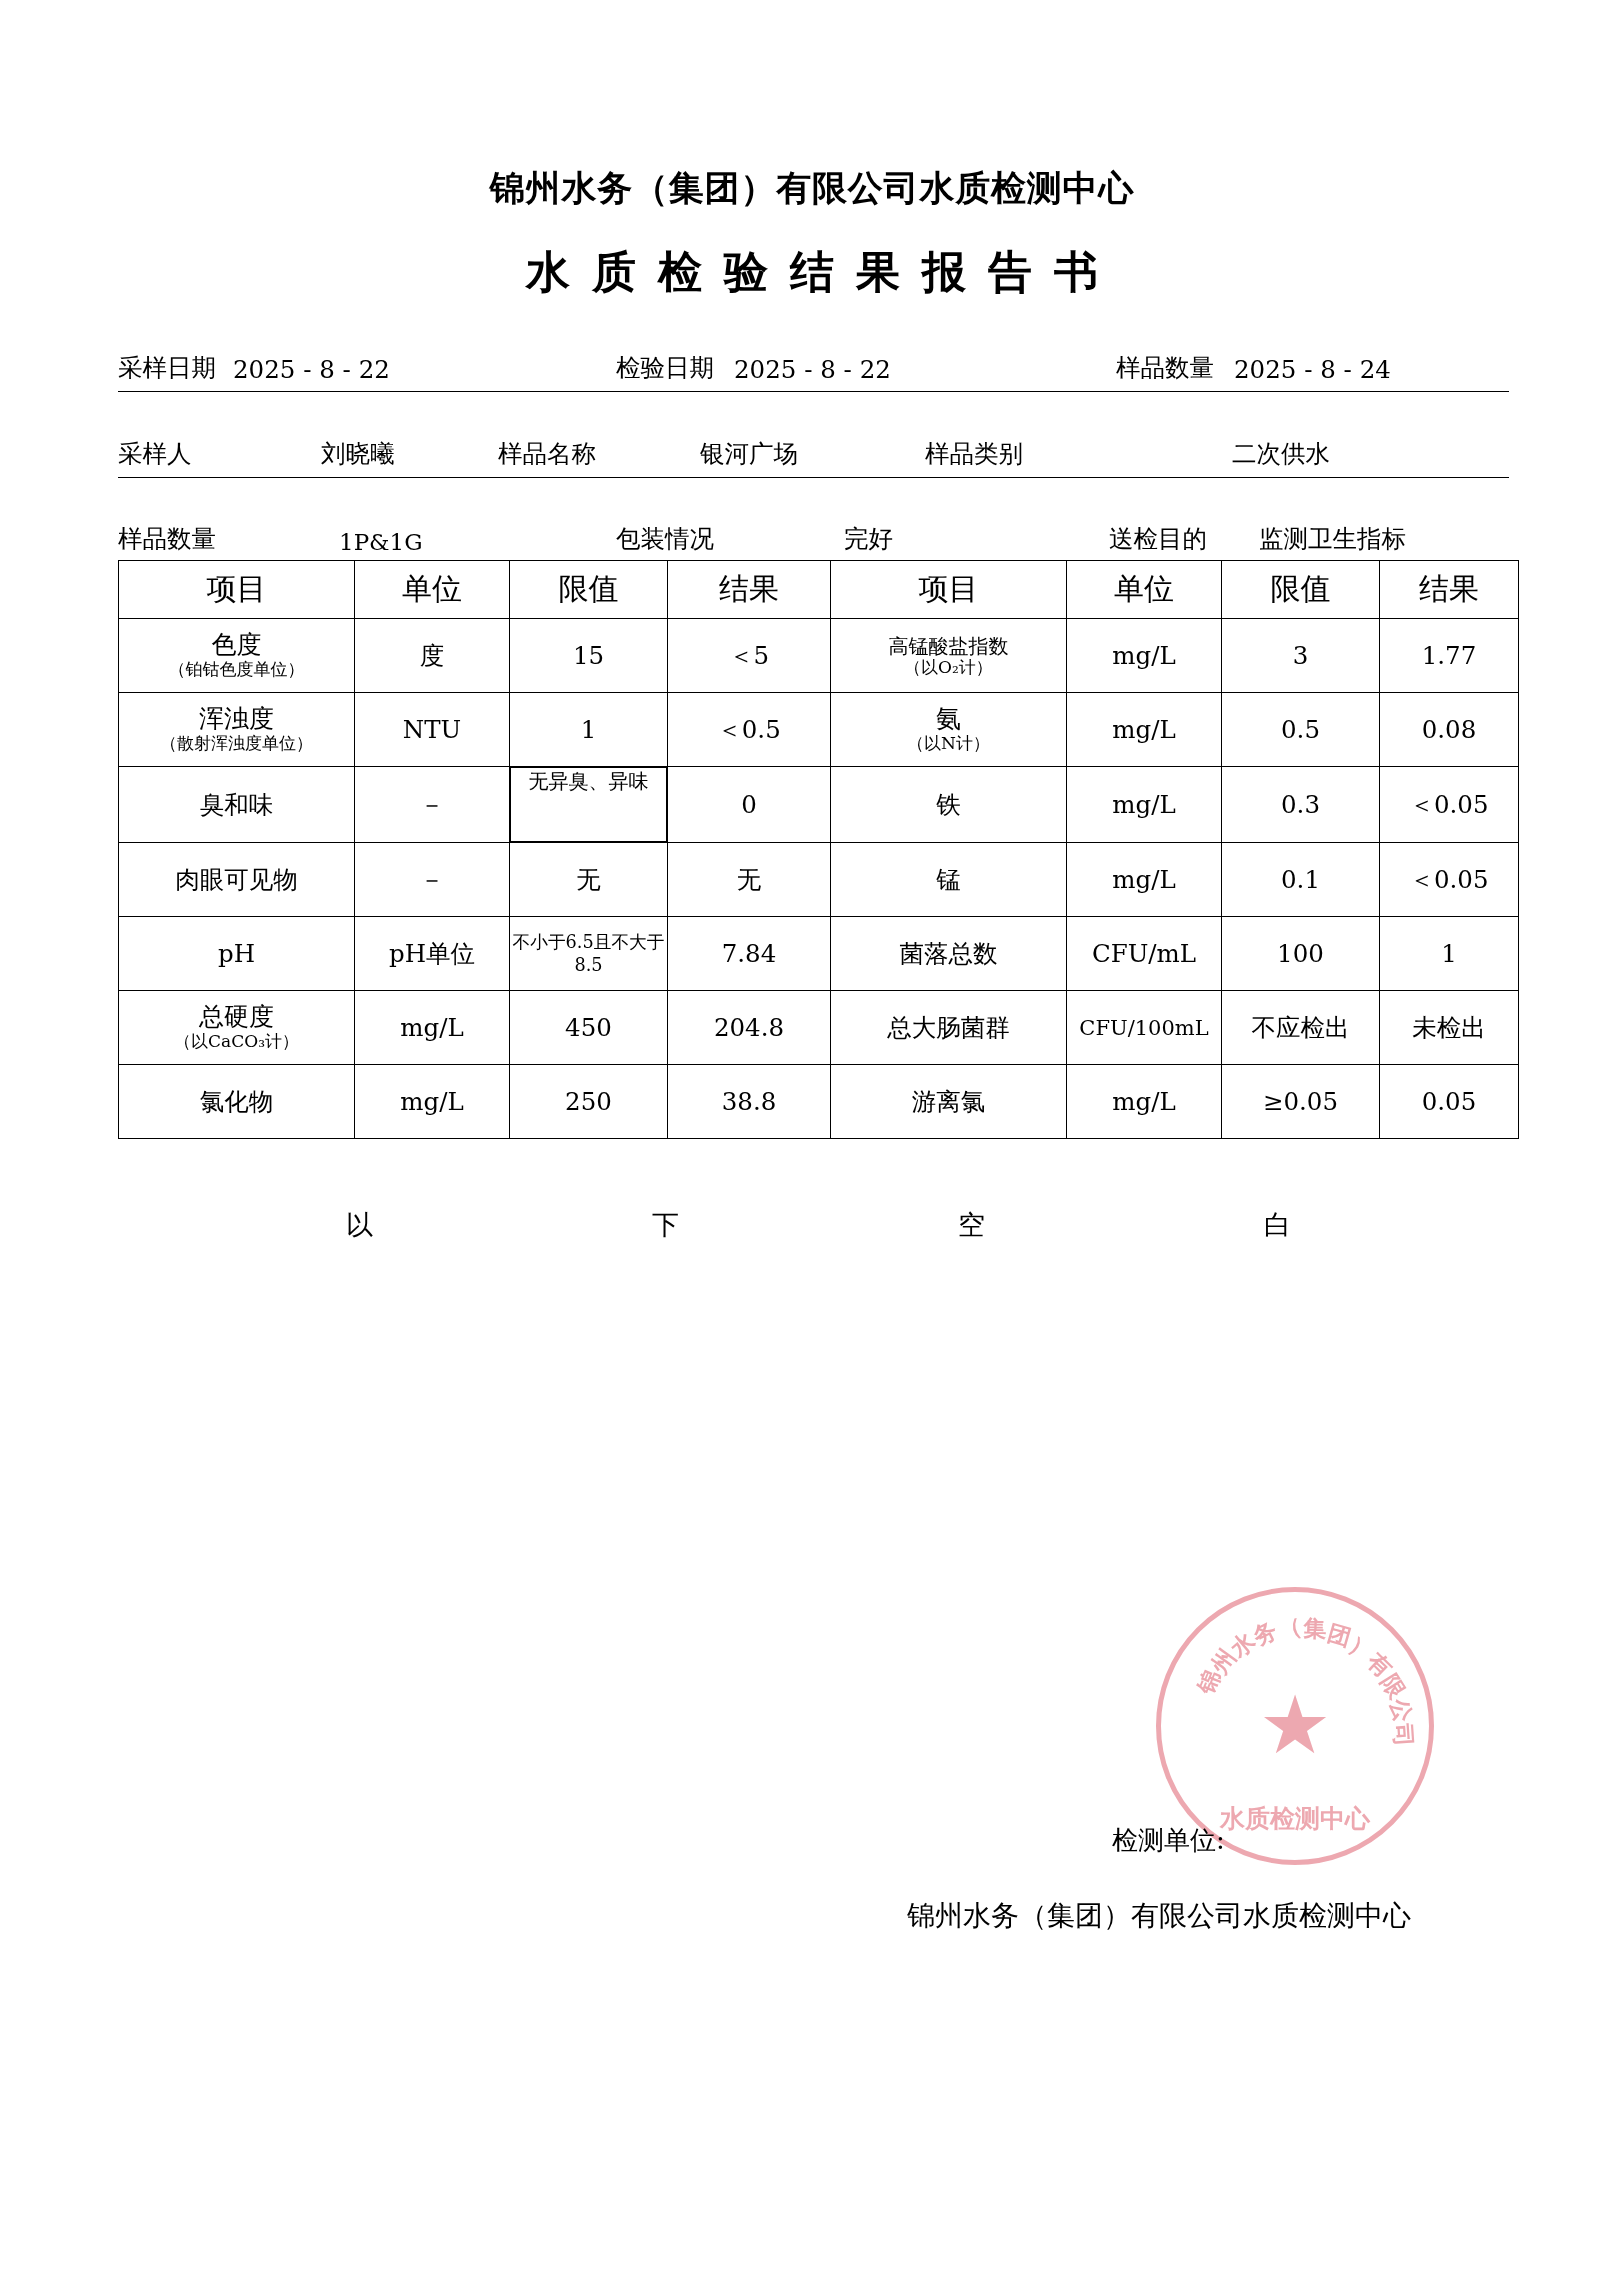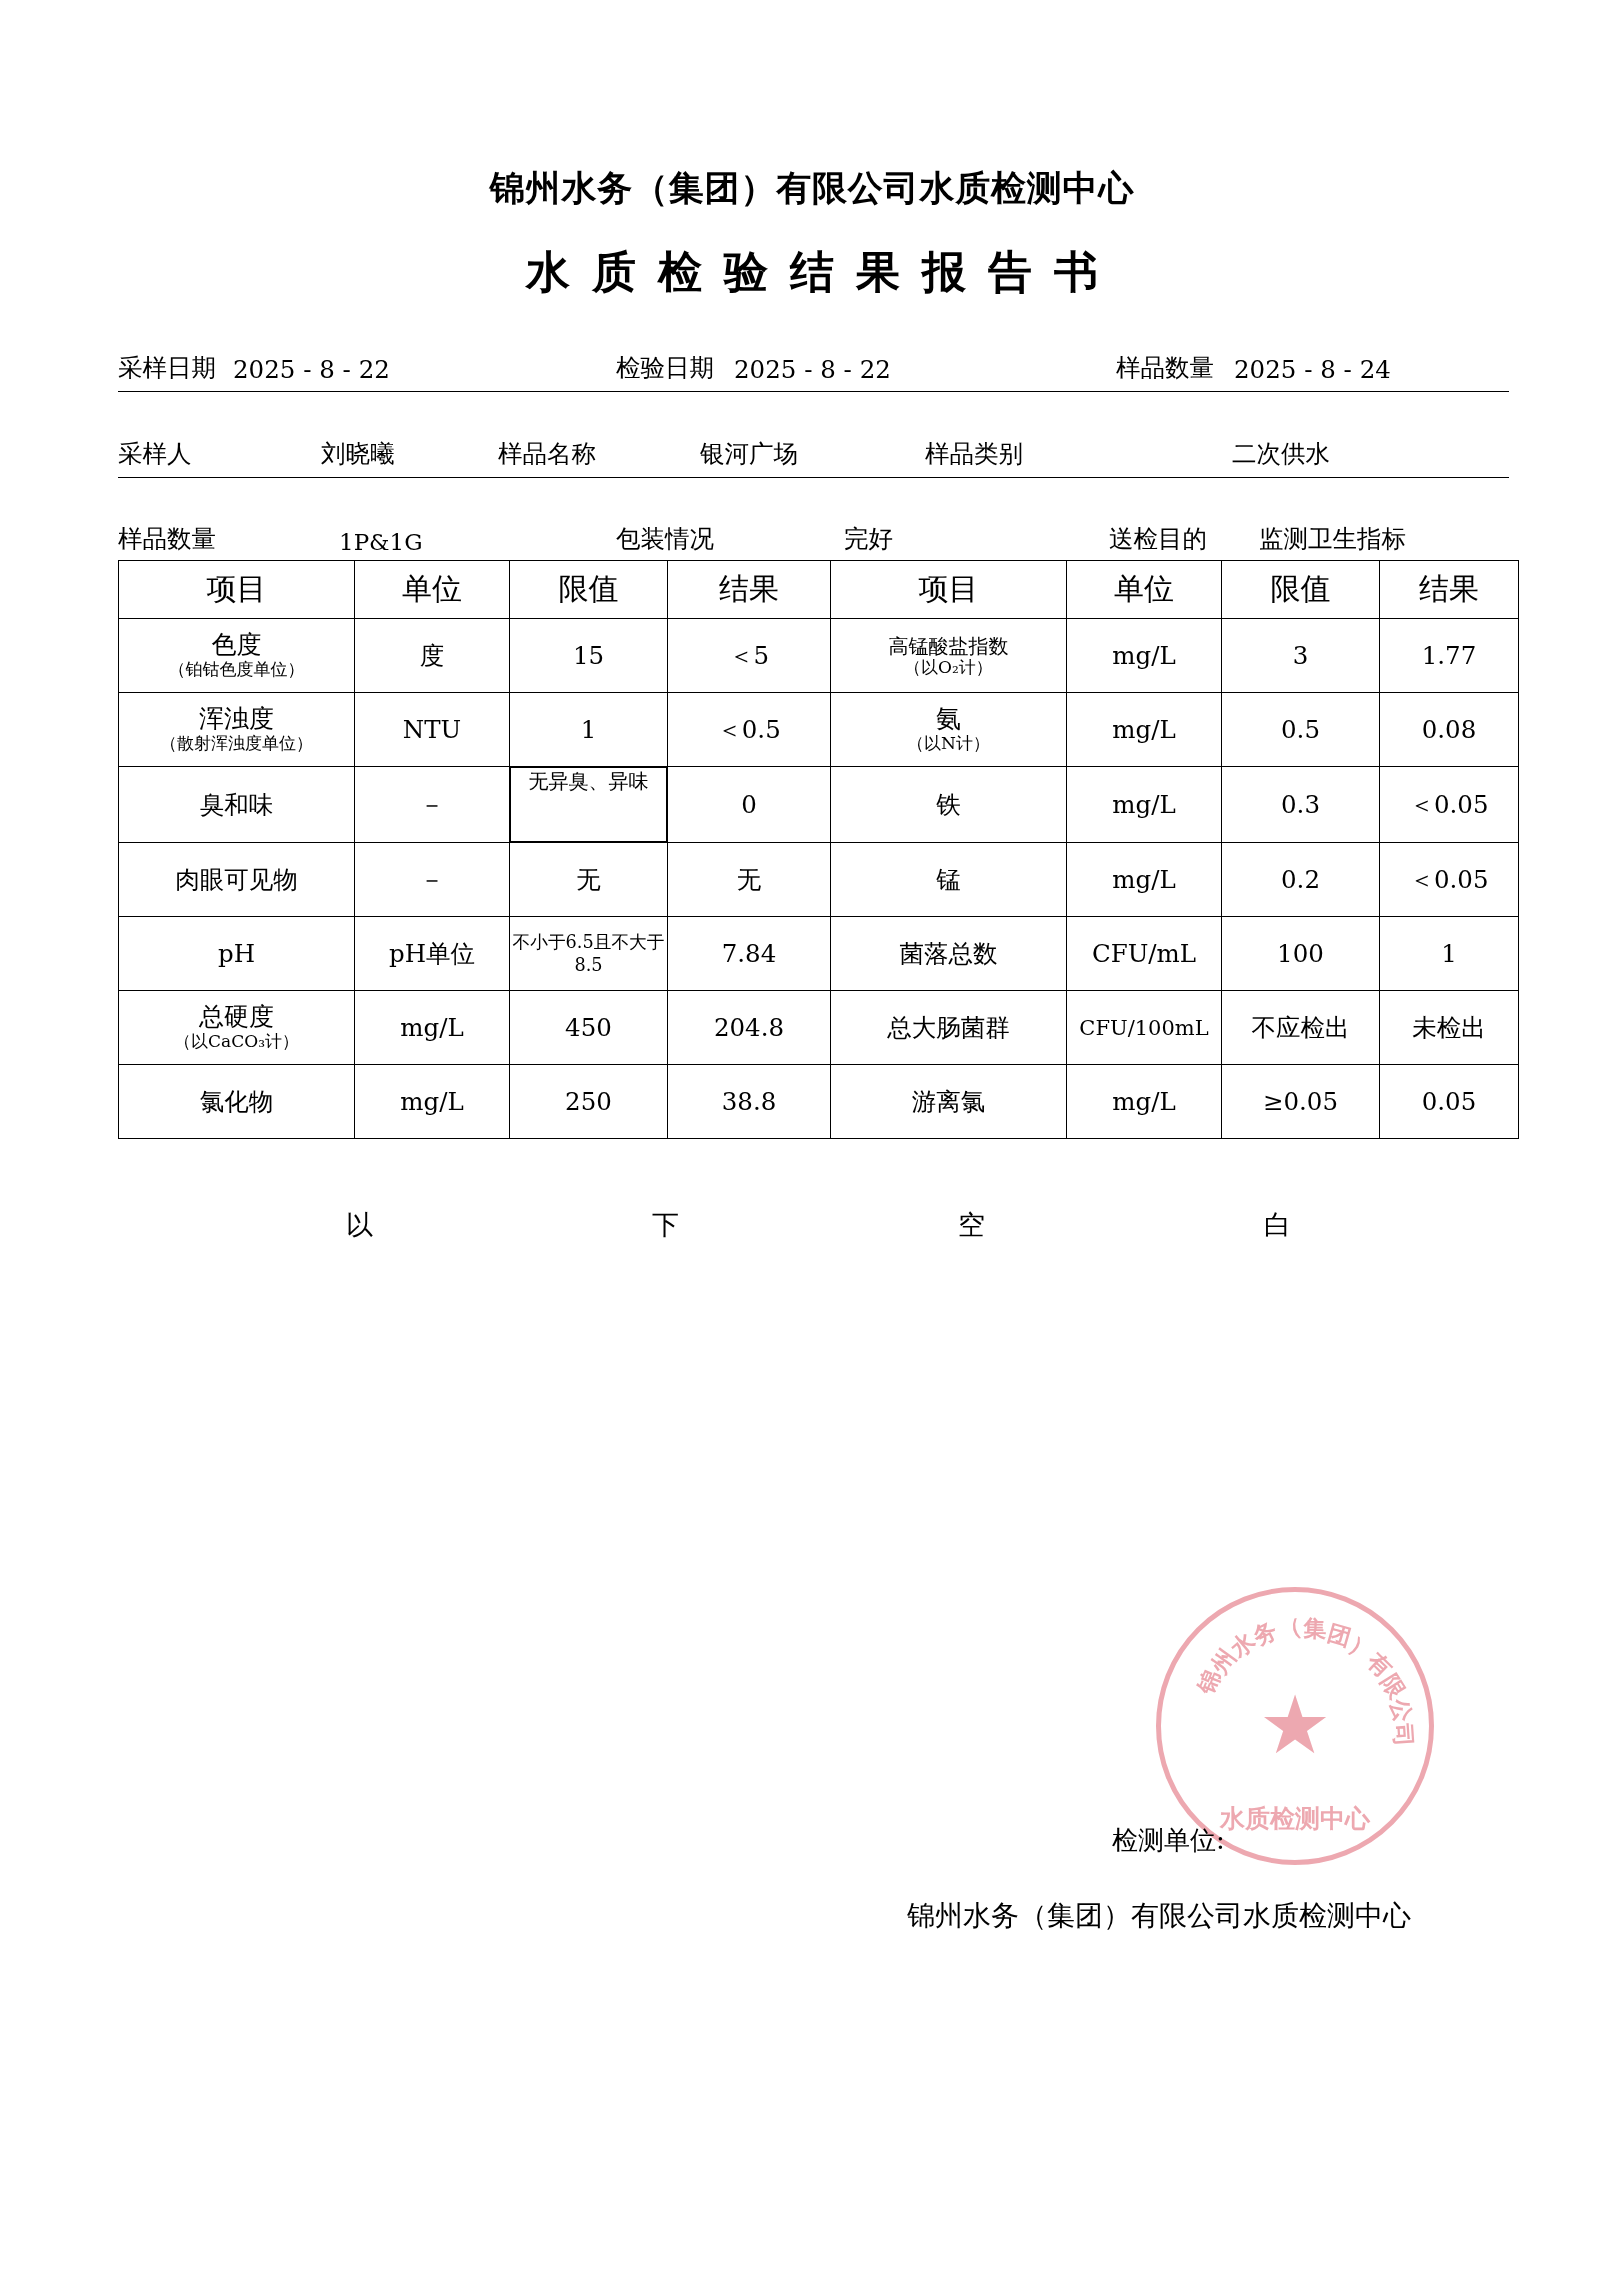--- a/index.html
+++ b/index.html
@@ -272,21 +272,21 @@
       <td>＜0.05</td>
     </tr>
 
     <tr>
       <td>肉眼可见物</td>
       <td>－</td>
       <td>无</td>
       <td>无</td>
       <td>锰</td>
       <td>mg/L</td>
-      <td>0.2</td>
+      <td>0.1</td>
       <td>＜0.05</td>
     </tr>
 
     <tr>
       <td>pH</td>
       <td>pH单位</td>
       <td style="font-size:17.7px; line-height:1.25;">不小于6.5且不大于8.5</td>
       <td>7.84</td>
       <td>菌落总数</td>
       <td>CFU/mL</td>

